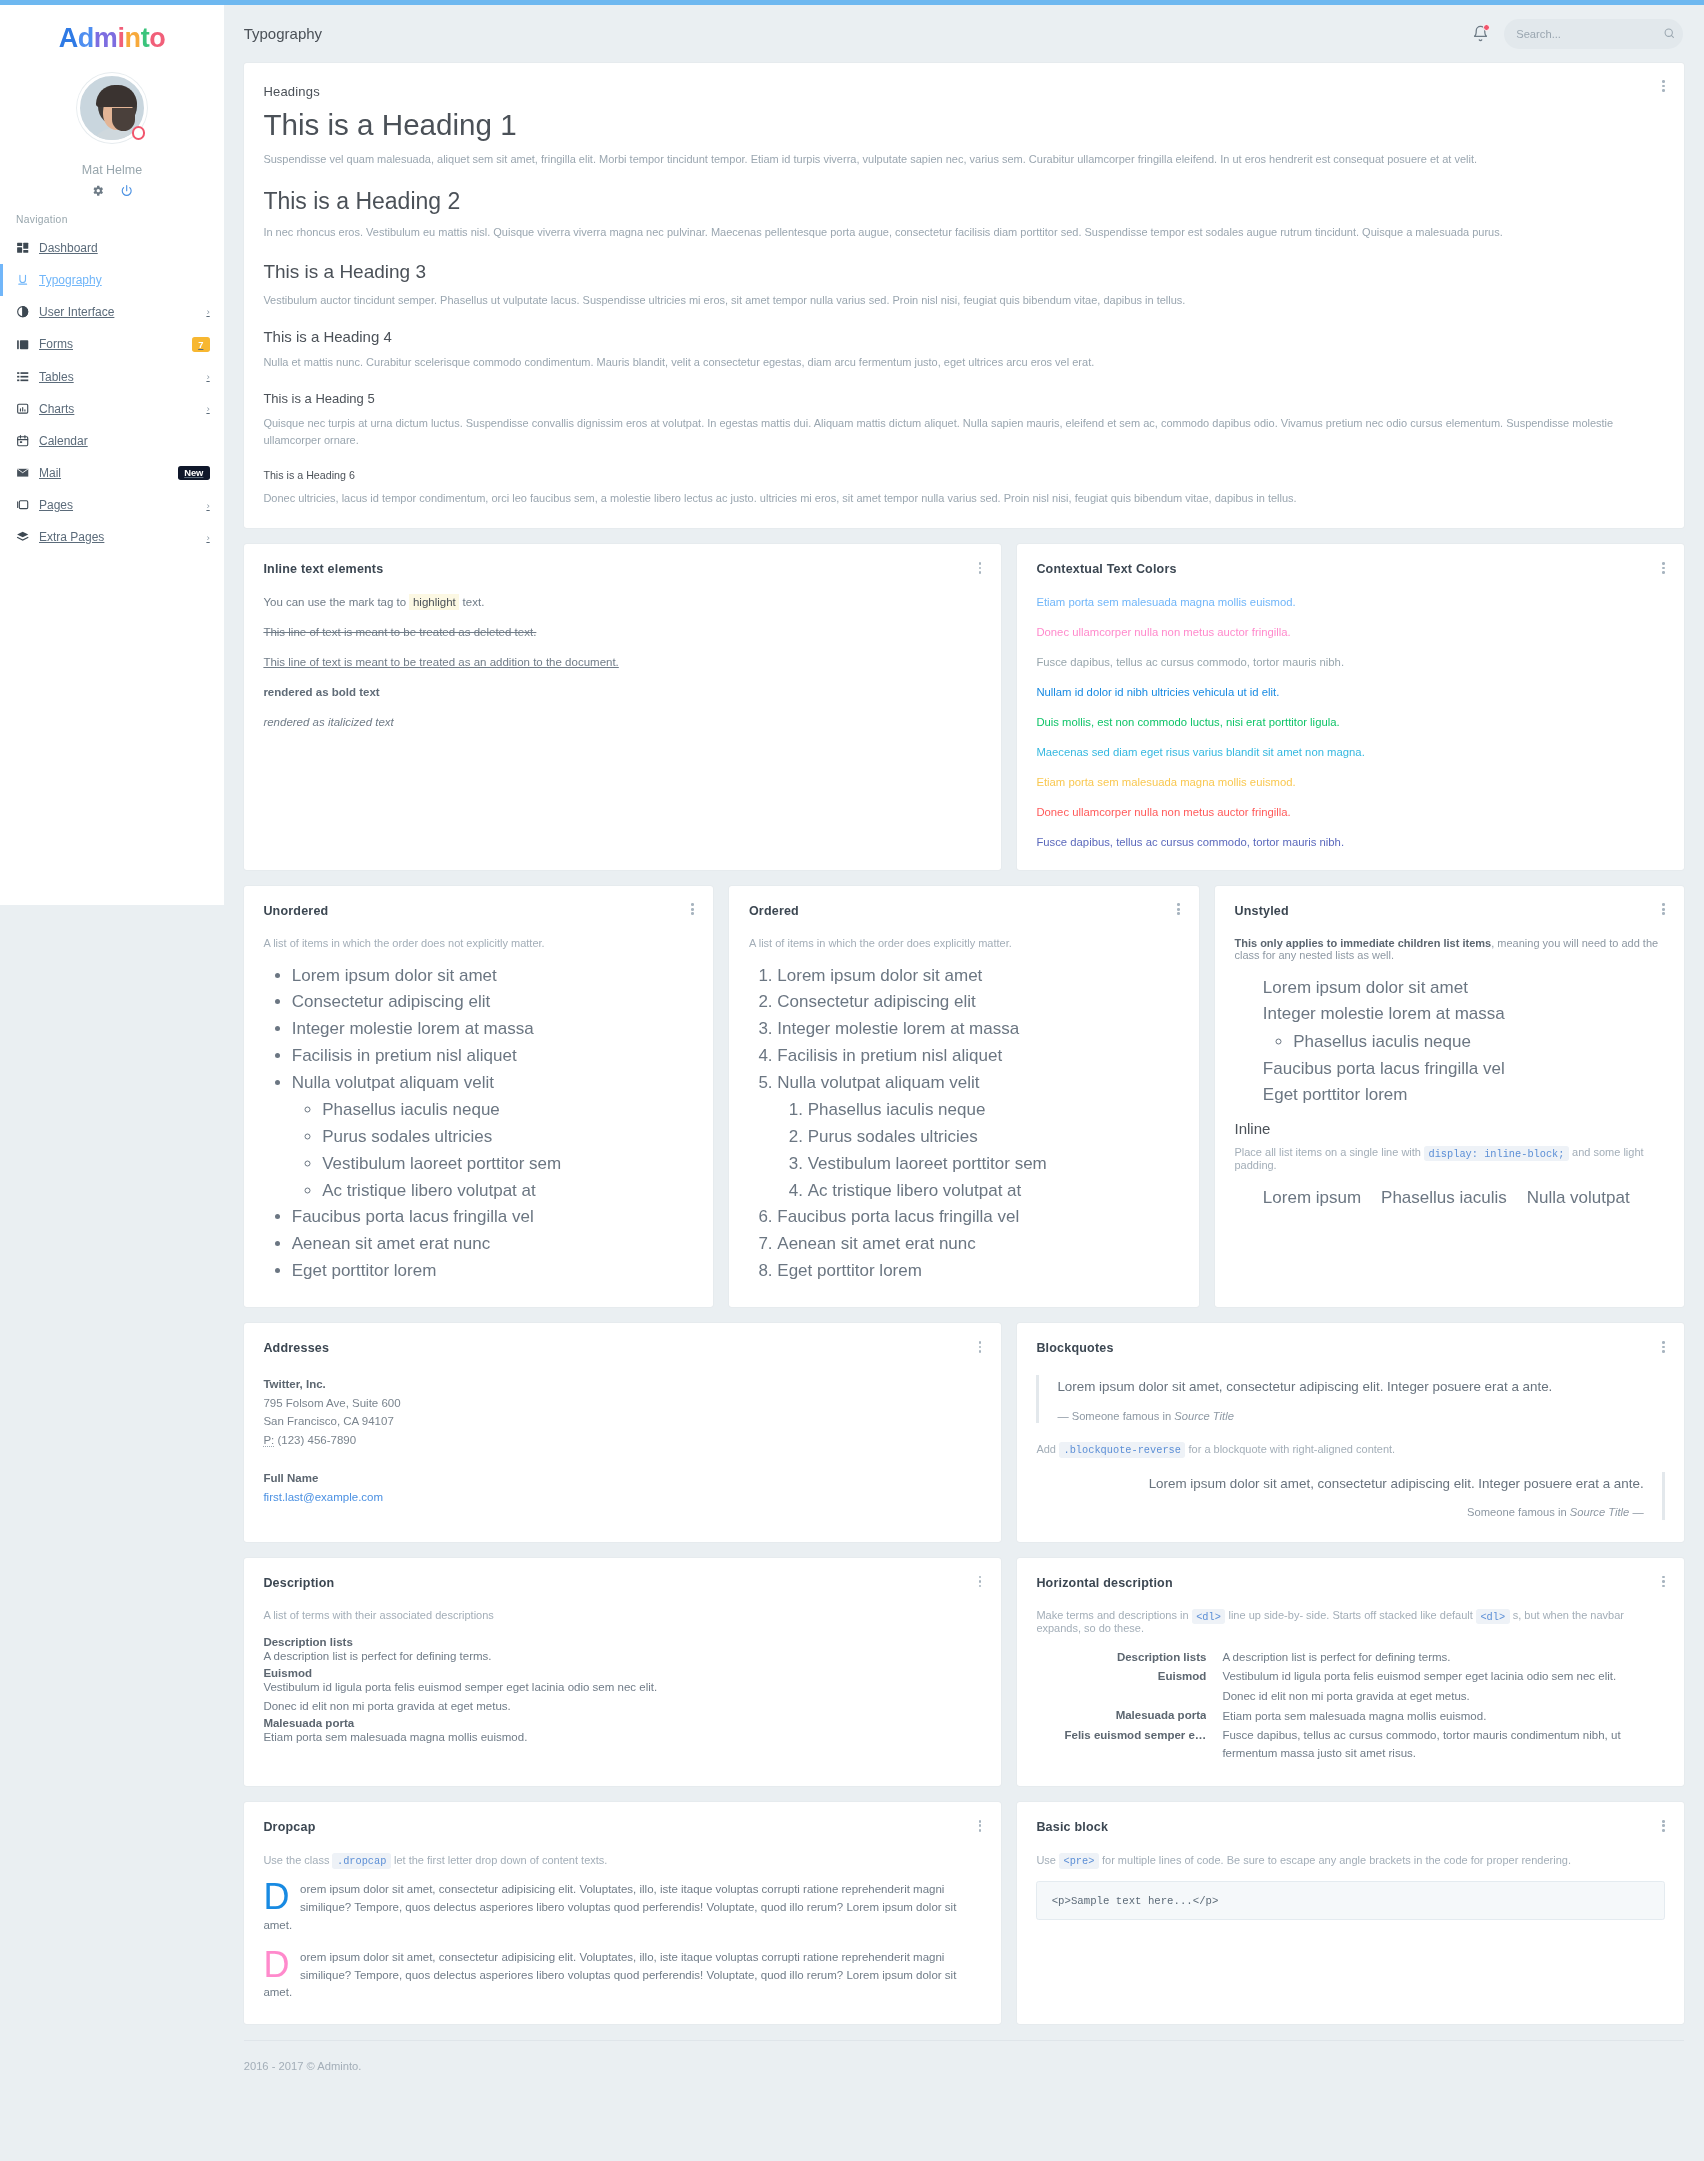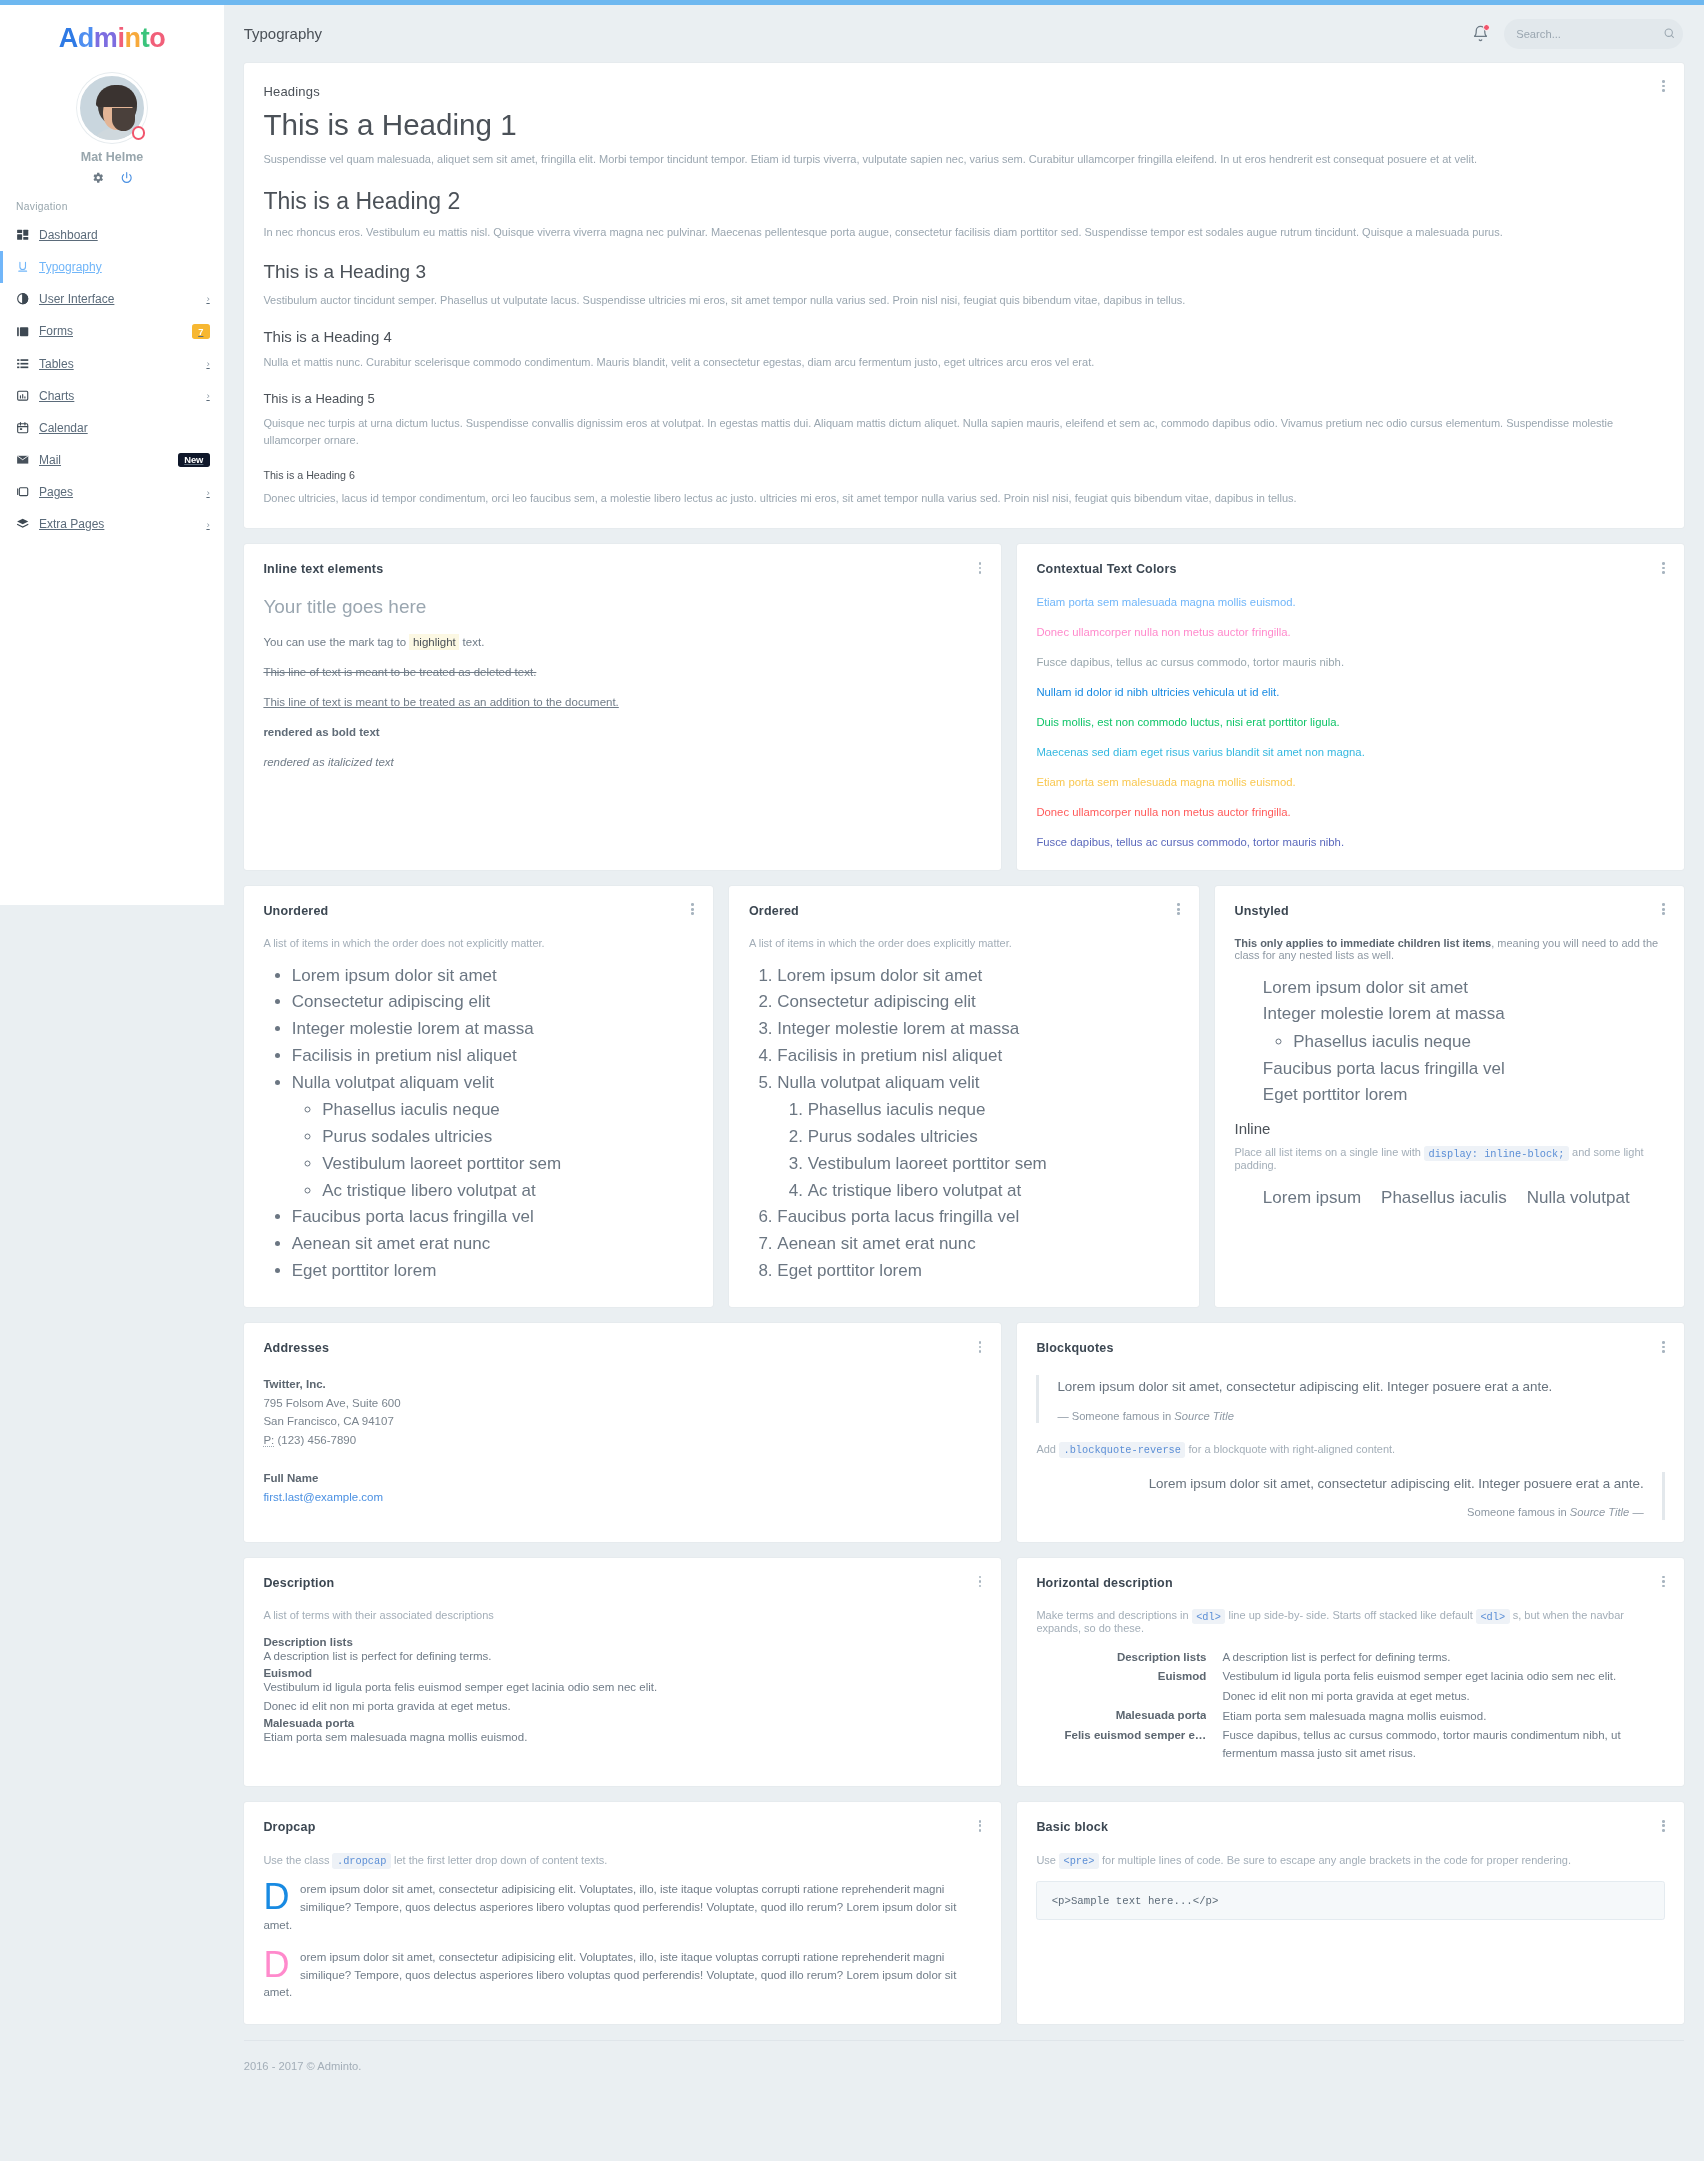--- a/index.html
+++ b/index.html
@@ -36,21 +36,21 @@
   }
   .avatar .head { position:absolute; width:39px; height:39px; border-radius:50%; background:#3f3b39; left:18px; top:10.7px; }
   .avatar .face { position:absolute; width:30px; height:36px; border-radius:50% 50% 45% 45%; background:#e3b596; left:23px; top:18px; }
   .avatar .hair { position:absolute; width:41px; height:21.5px; border-radius:21.5px 21.5px 3.6px 3.6px; background:#3a3330; left:16px; top:9px;}
   .avatar .beard { position:absolute; width:23px; height:23px; border-radius:0 0 12.5px 12.5px; background:#4a403b; left:32px; top:32px;}
   .avatar .body { position:absolute; width:50px; height:23px; border-radius:25px 25px 0 0; background:#cfd8dd; left:10.7px; top:52px; }
   .status-dot {
     position:absolute; right:1.8px; bottom:3.6px; width:13.4px; height:13.4px; border-radius:50%;
     background:#fff; border:2.7px solid #f1556c;
   }
-  .user-name { margin-top:4px; font-size:12.5px; color:#98a6ad; font-weight:700;}
+  .user-name { margin-top:17px; font-size:12.5px; color:#98a6ad; font-weight:400;}
   .user-actions { margin-top:7.2px; display:flex; justify-content:center; gap:16px; }
   .user-actions .ic { color:#6d7a85; }
   .user-actions .ic.power { color:#4a90e2; }
   .nav-title { font-size:10.3px; color:#98a6ad; padding: 16px 0 7.2px 16px; letter-spacing:0.3px;}
   .nav-list { list-style:none; margin:0; padding:0; }
   .nav-item {
     display:flex; align-items:center; padding: 9px 14.3px 9px 16px;
     color:#5b6b7a; font-size:12px; position:relative; cursor:pointer;text-decoration:underline;
   }
   .nav-item .nic { width:23px; display:inline-flex; align-items:center; color:#3d4852; }
@@ -396,21 +396,20 @@
       </div>
 
       <div class="row">
         <div class="card" style="flex:0 0 757px">
           <div class="kebab">
               <span></span>
               <span></span>
               <span></span>
             </div>
           <h5 class="card-title">Inline text elements</h5>
-          <div class="inline-title">Your title goes here</div>
           <div class="inline-line">
             <span>You can use the mark tag to</span>
             <mark class="hl">highlight</mark>
             <span>text.</span>
           </div>
           <div class="inline-line del">This line of text is meant to be treated as deleted text.</div>
           <div class="inline-line ins">This line of text is meant to be treated as an addition to the document.</div>
           <div class="inline-line bold-line">rendered as bold text</div>
           <div class="inline-line ital-line" style="margin-bottom:0">rendered as italicized text</div>
         </div>

